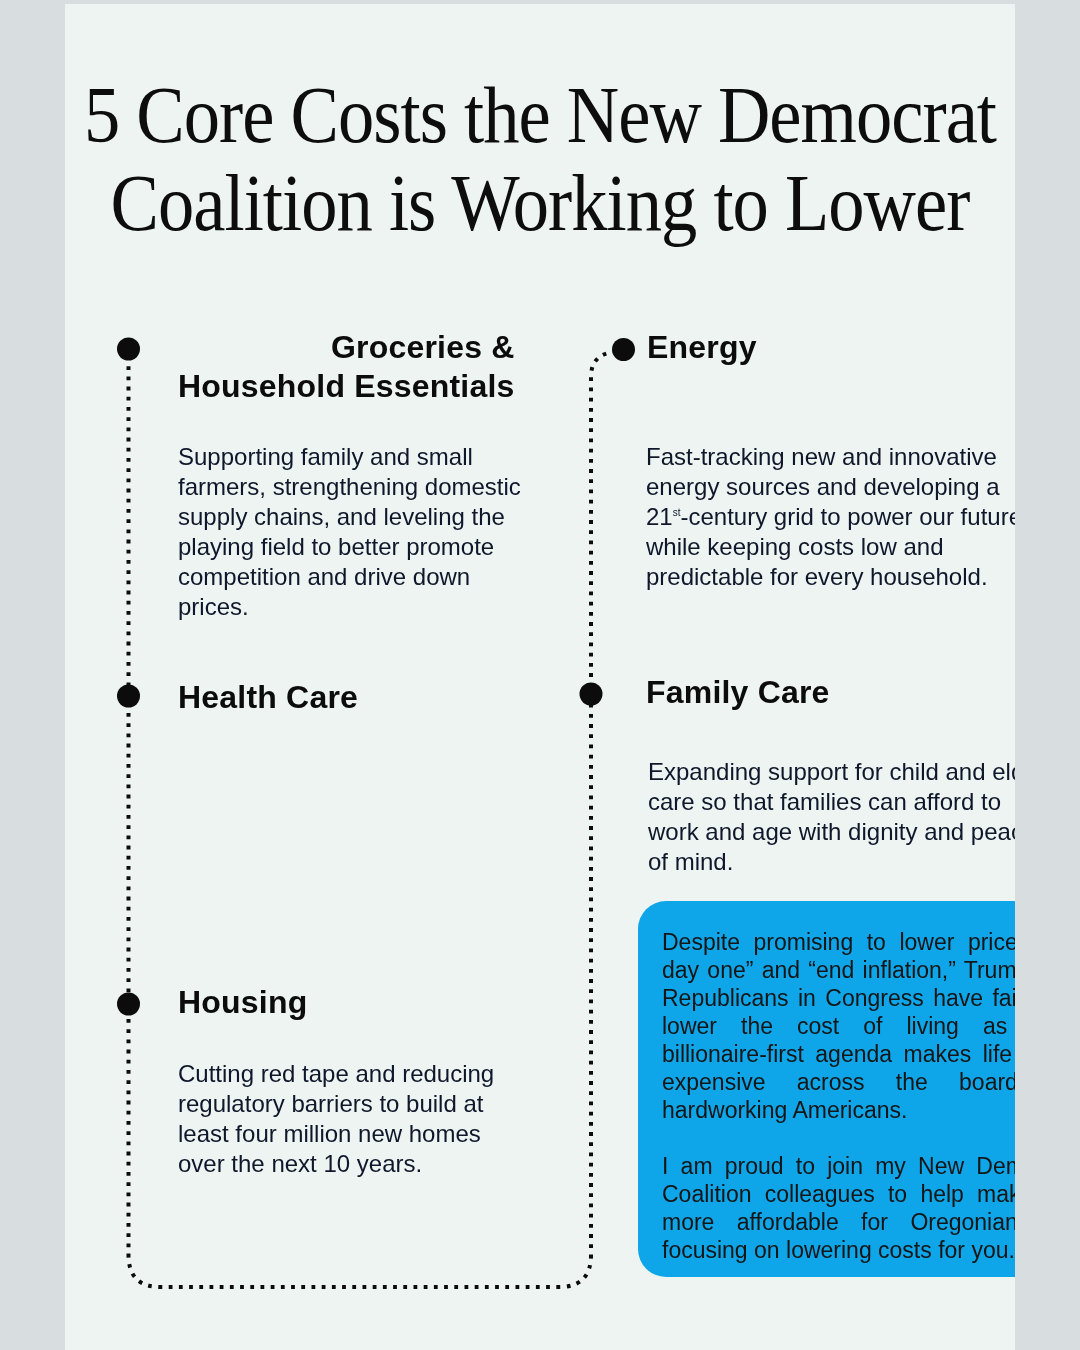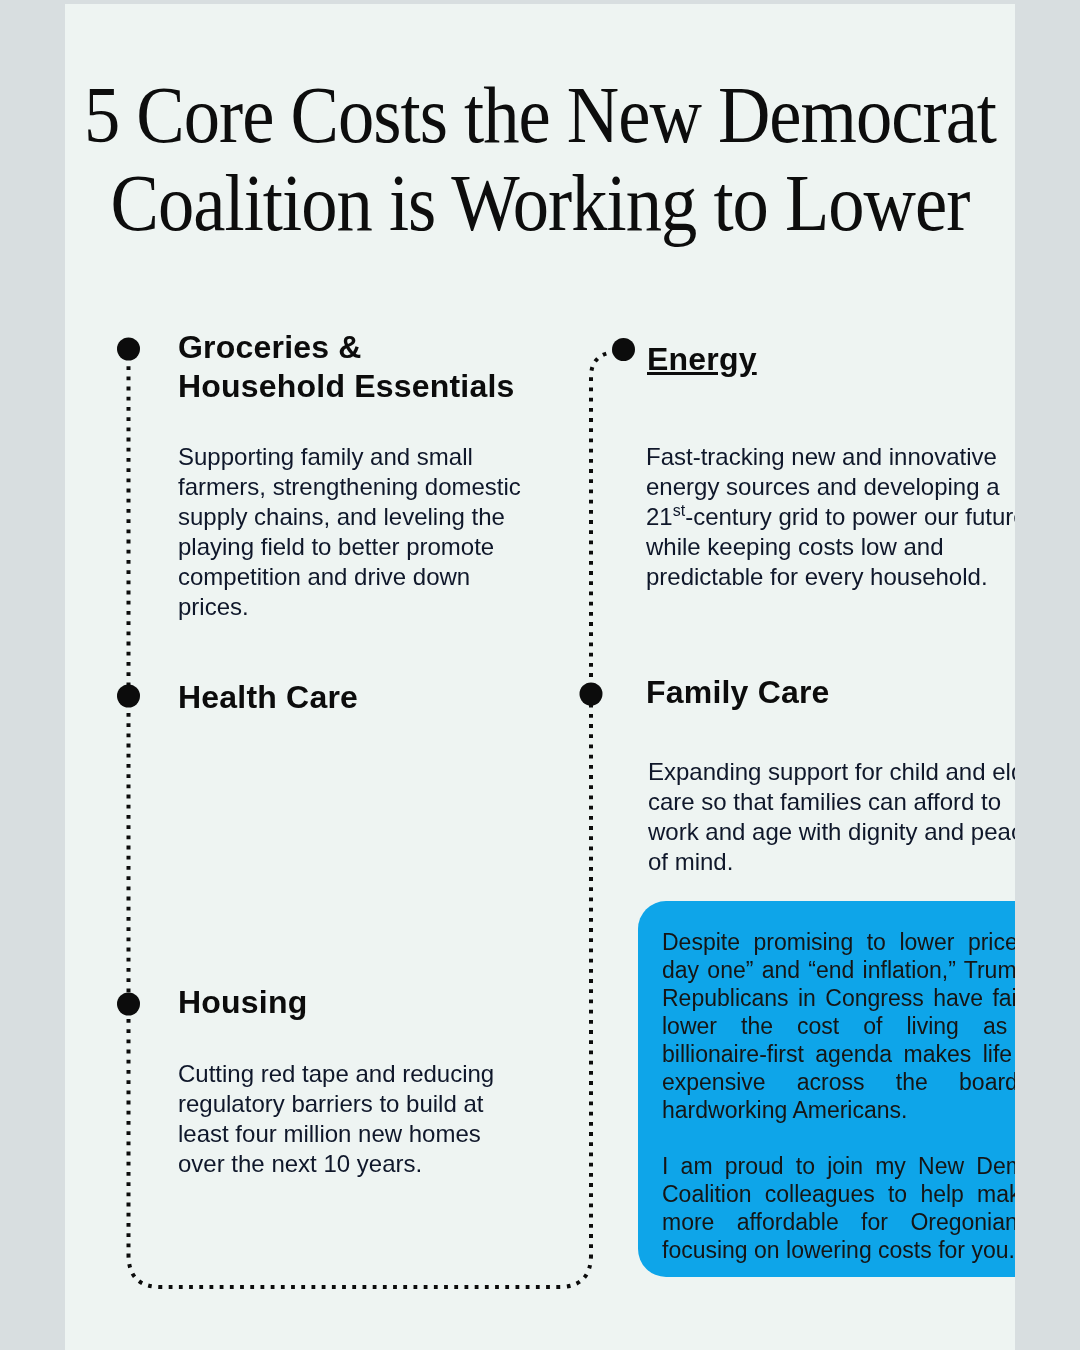--- a/index.html
+++ b/index.html
@@ -37,40 +37,40 @@
   
   .sec-heading {
     position:absolute; margin:0;
     font-family:"Liberation Sans", sans-serif;
     font-weight:700;
     font-size:32px; line-height:39px;
     color:#0c0c0c;
     white-space:pre-line;
     letter-spacing:0.2px;
   }
-  #h-groceries { left:113px; top:324px; }
-  #h-energy   { left:582px; top:336px;text-decoration:underline; }
+  #h-groceries { left:113px; top:324px;text-align:right; }
+  #h-energy   { left:582px; top:324px; }
   #h-health   { left:113px; top:674px; }
   #h-family   { left:581px; top:669px; }
   #h-housing  { left:113px; top:979px; }
 
   
   .sec-body {
     position:absolute; margin:0;
     font-size:24px; line-height:30px;
     color:#0f172a;
   }
   #b-groceries { left:113px; top:438px; width:368px; }
   #b-energy    { left:581px; top:438px; width:398px; }
   #b-health    { left:113px; top:752px; width:360px; }
   #b-family    { left:583px; top:753px; width:400px; }
   #b-housing   { left:113px; top:1055px; width:352px; }
 
   .sec-body sup {
-    font-size:16px; line-height:0; vertical-align:super;
+    font-size:10px; line-height:0; vertical-align:super;
   }
 
   
   .callout {
     position:absolute;
     left:573px; top:897px;
     width:462px; height:376px;
     box-sizing:border-box;
     background:#0ea5e9;
     border-radius:28px;

